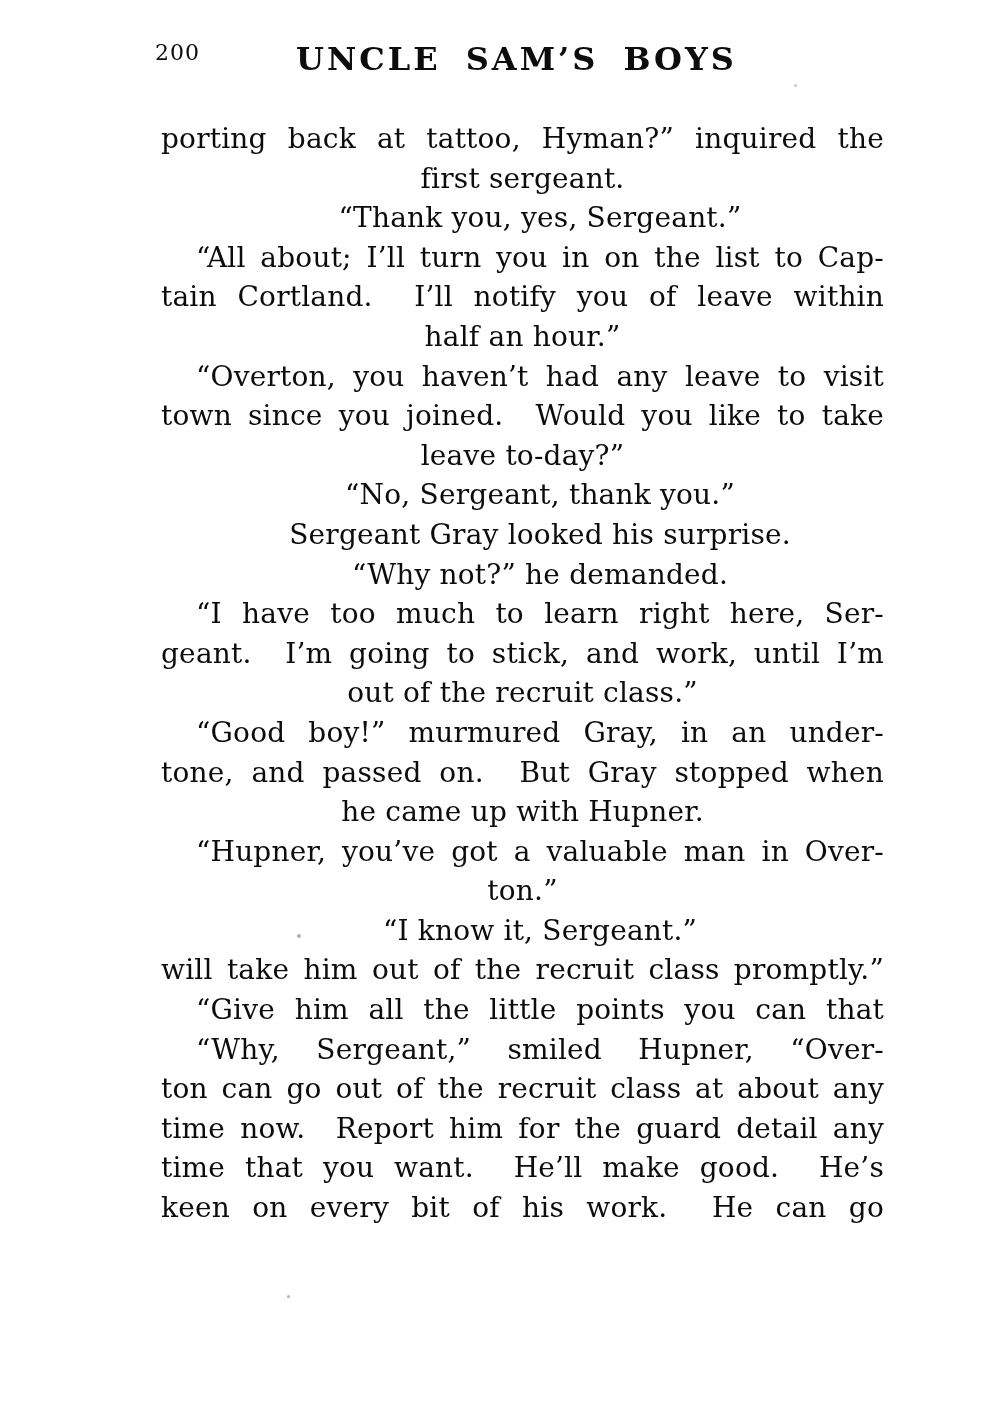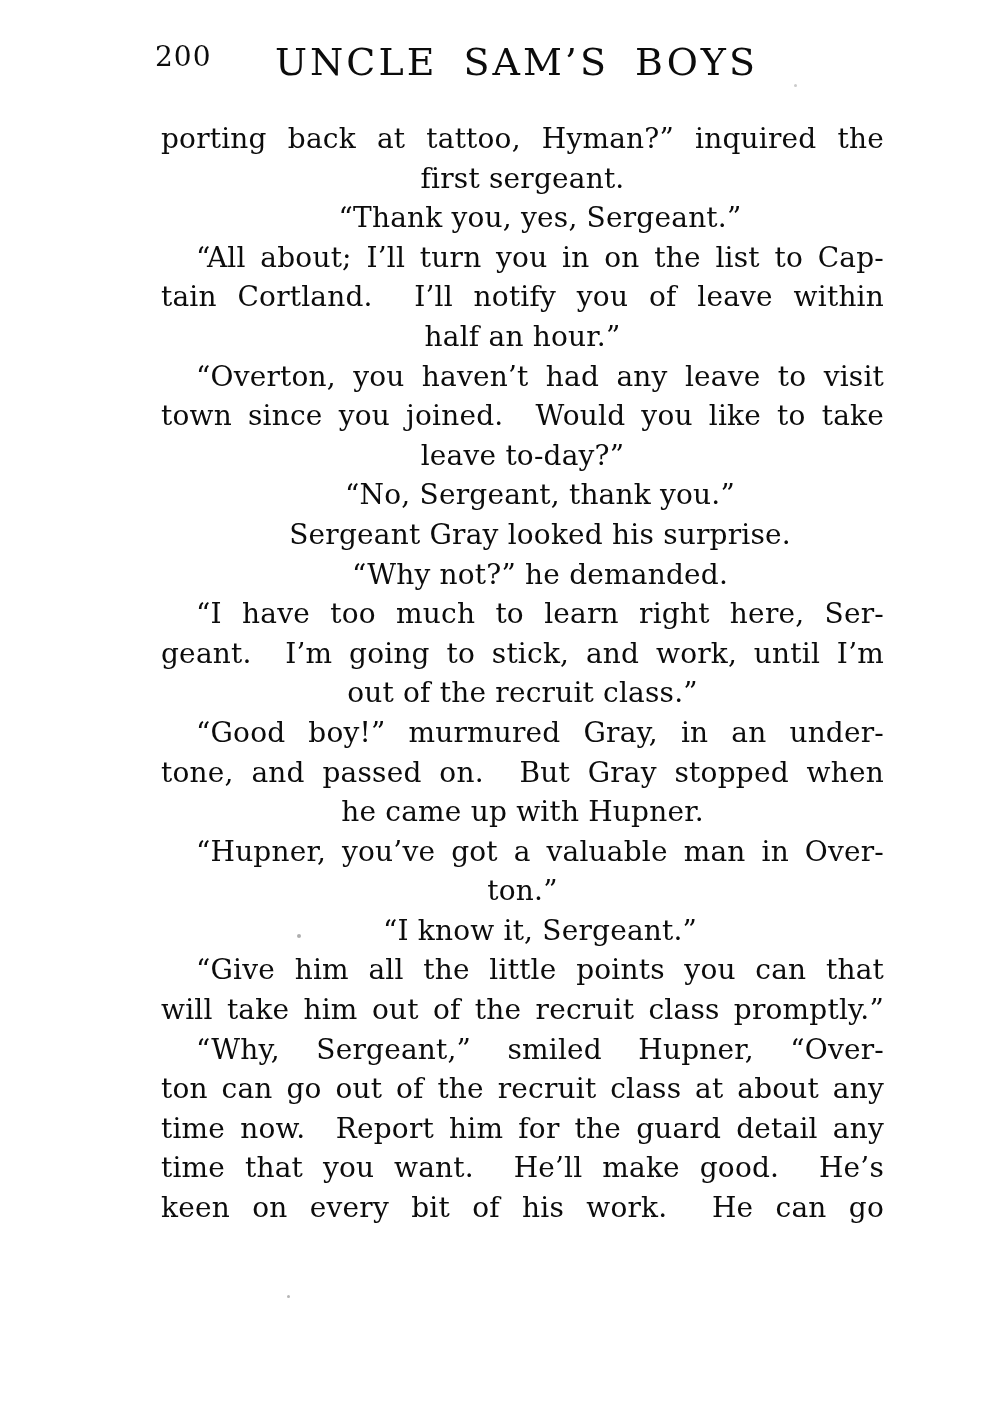--- a/index.html
+++ b/index.html
@@ -20,29 +20,30 @@
     position: absolute;
     left: 155px;
     top: 40px;
     width: 723px;
     height: 40px;
   }
   .pagenum {
     position: absolute;
     left: 0;
     top: 0;
-    font-size: 28px;
+    font-size: 22px;
     letter-spacing: 1px;
   }
   .title {
     text-align: center;
-    font-size: 38px;
+    font-size: 32px;
     letter-spacing: 3px;
     word-spacing: 11px;
     white-space: nowrap;
+    font-weight: bold;
   }
   .body-text {
     position: absolute;
     left: 161px;
     top: 119px;
     width: 723px;
     font-size: 28px;
     line-height: 39.6px;
     letter-spacing: 0.2px;
   }
@@ -91,22 +92,22 @@
         <div class="line indent">“Why not?” he demanded.</div>
         <div class="line indent just">“I have too much to learn right here, Ser-</div>
         <div class="line just">geant.&nbsp; I’m going to stick, and work, until I’m</div>
         <div class="line">out of the recruit class.”</div>
         <div class="line indent just">“Good boy!” murmured Gray, in an under-</div>
         <div class="line just">tone, and passed on.&nbsp; But Gray stopped when</div>
         <div class="line">he came up with Hupner.</div>
         <div class="line indent just">“Hupner, you’ve got a valuable man in Over-</div>
         <div class="line">ton.”</div>
         <div class="line indent">“I know it, Sergeant.”</div>
+        <div class="line just">will take him out of the recruit class promptly.”</div>
         <div class="line indent just">“Give him all the little points you can that</div>
-        <div class="line just">will take him out of the recruit class promptly.”</div>
         <div class="line indent just">“Why, Sergeant,” smiled Hupner, “Over-</div>
         <div class="line just">ton can go out of the recruit class at about any</div>
         <div class="line just">time now.&nbsp; Report him for the guard detail any</div>
         <div class="line just">time that you want.&nbsp; He’ll make good.&nbsp; He’s</div>
         <div class="line just">keen on every bit of his work.&nbsp; He can go</div>
       </div>
   </div>
   <div class="speck s1"></div>
   <div class="speck s2"></div>
   <div class="speck s3"></div>

